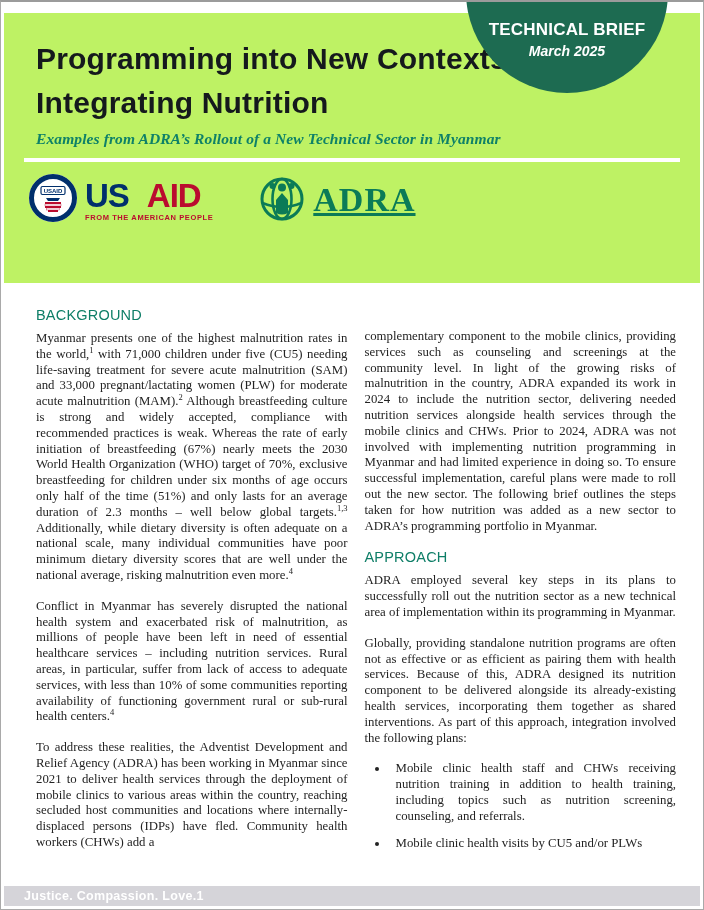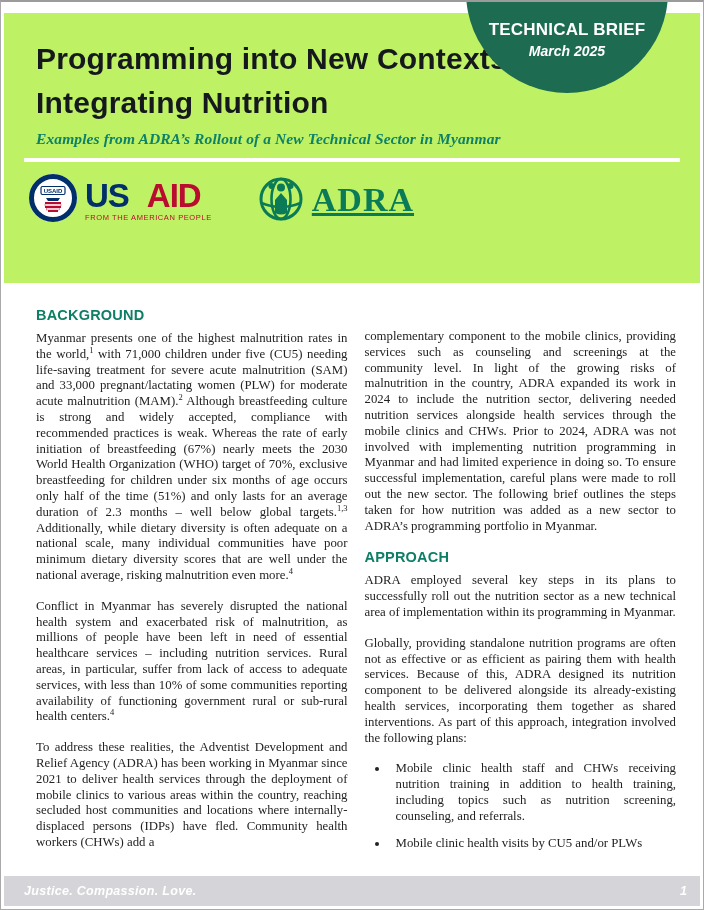--- a/index.html
+++ b/index.html
@@ -30,54 +30,53 @@
   .doc-subtitle {
     padding:5px 0 0 32px; color:#0E8168; font-size:15.5px; font-weight:bold; font-style:italic;
     font-family:"Liberation Serif", serif; letter-spacing:.1px;
   }
   .rule { height:4px; background:#ffffff; margin:10px 20px 0 20px; }
   .logos { display:flex; align-items:center; gap:44px; margin:12px 0 0 24px; height:52px; }
   .usaid-logo { display:flex; align-items:center; gap:7px; }
   .usaid-word { line-height:1; }
   .usaid-word .us  { color:#002F6C; font-size:33px; font-weight:bold; letter-spacing:-1px; }
   .usaid-word .aid { color:#BA0C2F; font-size:33px; font-weight:bold; letter-spacing:-1px;margin-left:18px; }
-  .usaid-tagline { color:#BA0C2F; font-size:7.5px; font-weight:normal; letter-spacing:.6px; margin-top:2px; }
+  .usaid-tagline { color:#BA0C2F; font-size:7.5px; font-weight:bold; letter-spacing:.6px; margin-top:2px; }
   .adra-logo { display:flex; align-items:center; gap:6px; }
   .adra-word { color:#0B7B57; font-size:34px; font-family:"Liberation Serif", serif; font-weight:600; letter-spacing:1px;text-decoration:underline; }
   
   .body-area {
     display:flex; gap:17px; padding:24px 27px 0 35px; background:#ffffff;
   }
   .col { width:313px; color:#232323; }
   .section-heading {
-    color:#0E7E67; font-size:14.5px; font-weight:bold; letter-spacing:.2px;
+    color:#0E7E67; font-size:14.5px; font-weight:normal; letter-spacing:.2px;
     margin-bottom:8px; font-family:"Liberation Sans", sans-serif;
   }
   .para {
     font-family:"Liberation Serif", serif; font-size:12.8px; line-height:15.8px;
     text-align:justify; margin-bottom:15px;
   }
   .para sup { font-size:8.5px; line-height:0; }
   .col-right { padding-top:22px; }
   .col-right .section-heading { margin-top:6px; }
   .subheading {
     color:#0E8168; font-style:italic; font-size:13.8px; margin:4px 0 7px 0;
     font-family:"Liberation Serif", serif;
   }
   ul.bullets { list-style:disc outside; padding-left:24px; margin-top:2px; }
   ul.bullets li {
     font-family:"Liberation Serif", serif; font-size:12.8px; line-height:15.8px;
     text-align:justify; margin-bottom:11px; padding-left:7px;
   }
   
   .footer {
-    position:absolute; left:3px; right:3px; bottom:3px; height:30px;
-    background:#D5D4D9; display:flex; justify-content:space-between; align-items:center;
+    position:absolute; left:3px; right:3px; bottom:3px; height:20px;
+    background:#D5D4D9; display:flex; justify-content:flex-start; align-items:center;
     padding:0 13px 0 20px;
-    font-style:italic;
   }
   .footer-tagline { color:#ffffff; font-size:12.5px; font-weight:bold; letter-spacing:.3px; }
   .footer-page { color:#ffffff; font-size:12.5px; font-weight:bold; }
 </style>
 </head>
 <body>
 
 <div class="page">
 
   <div class="top-strip"></div>

